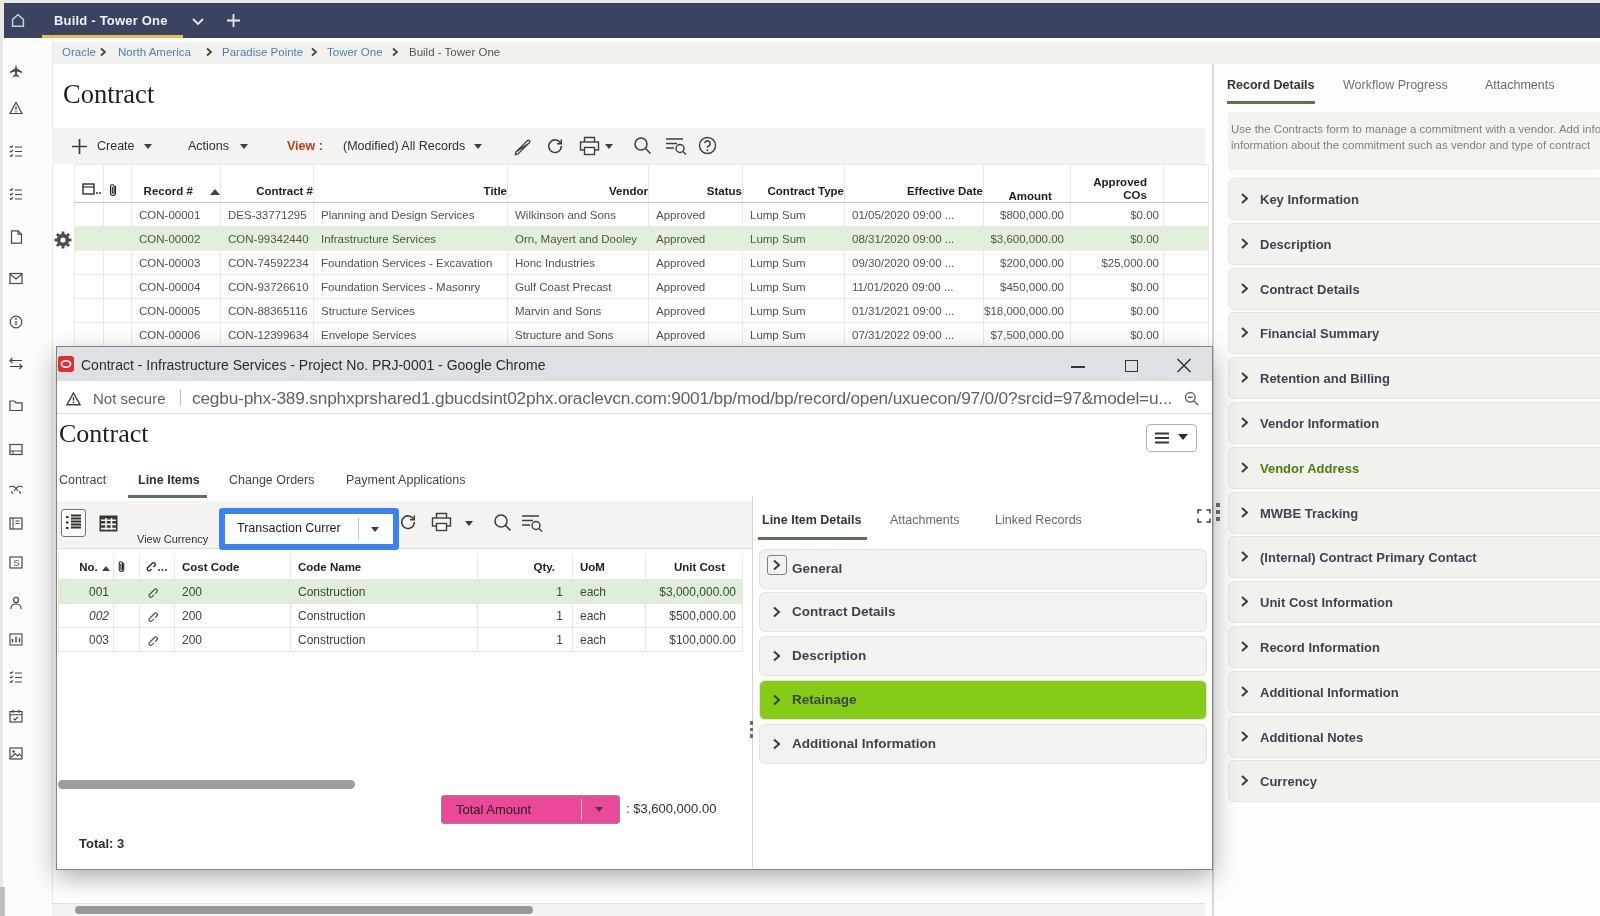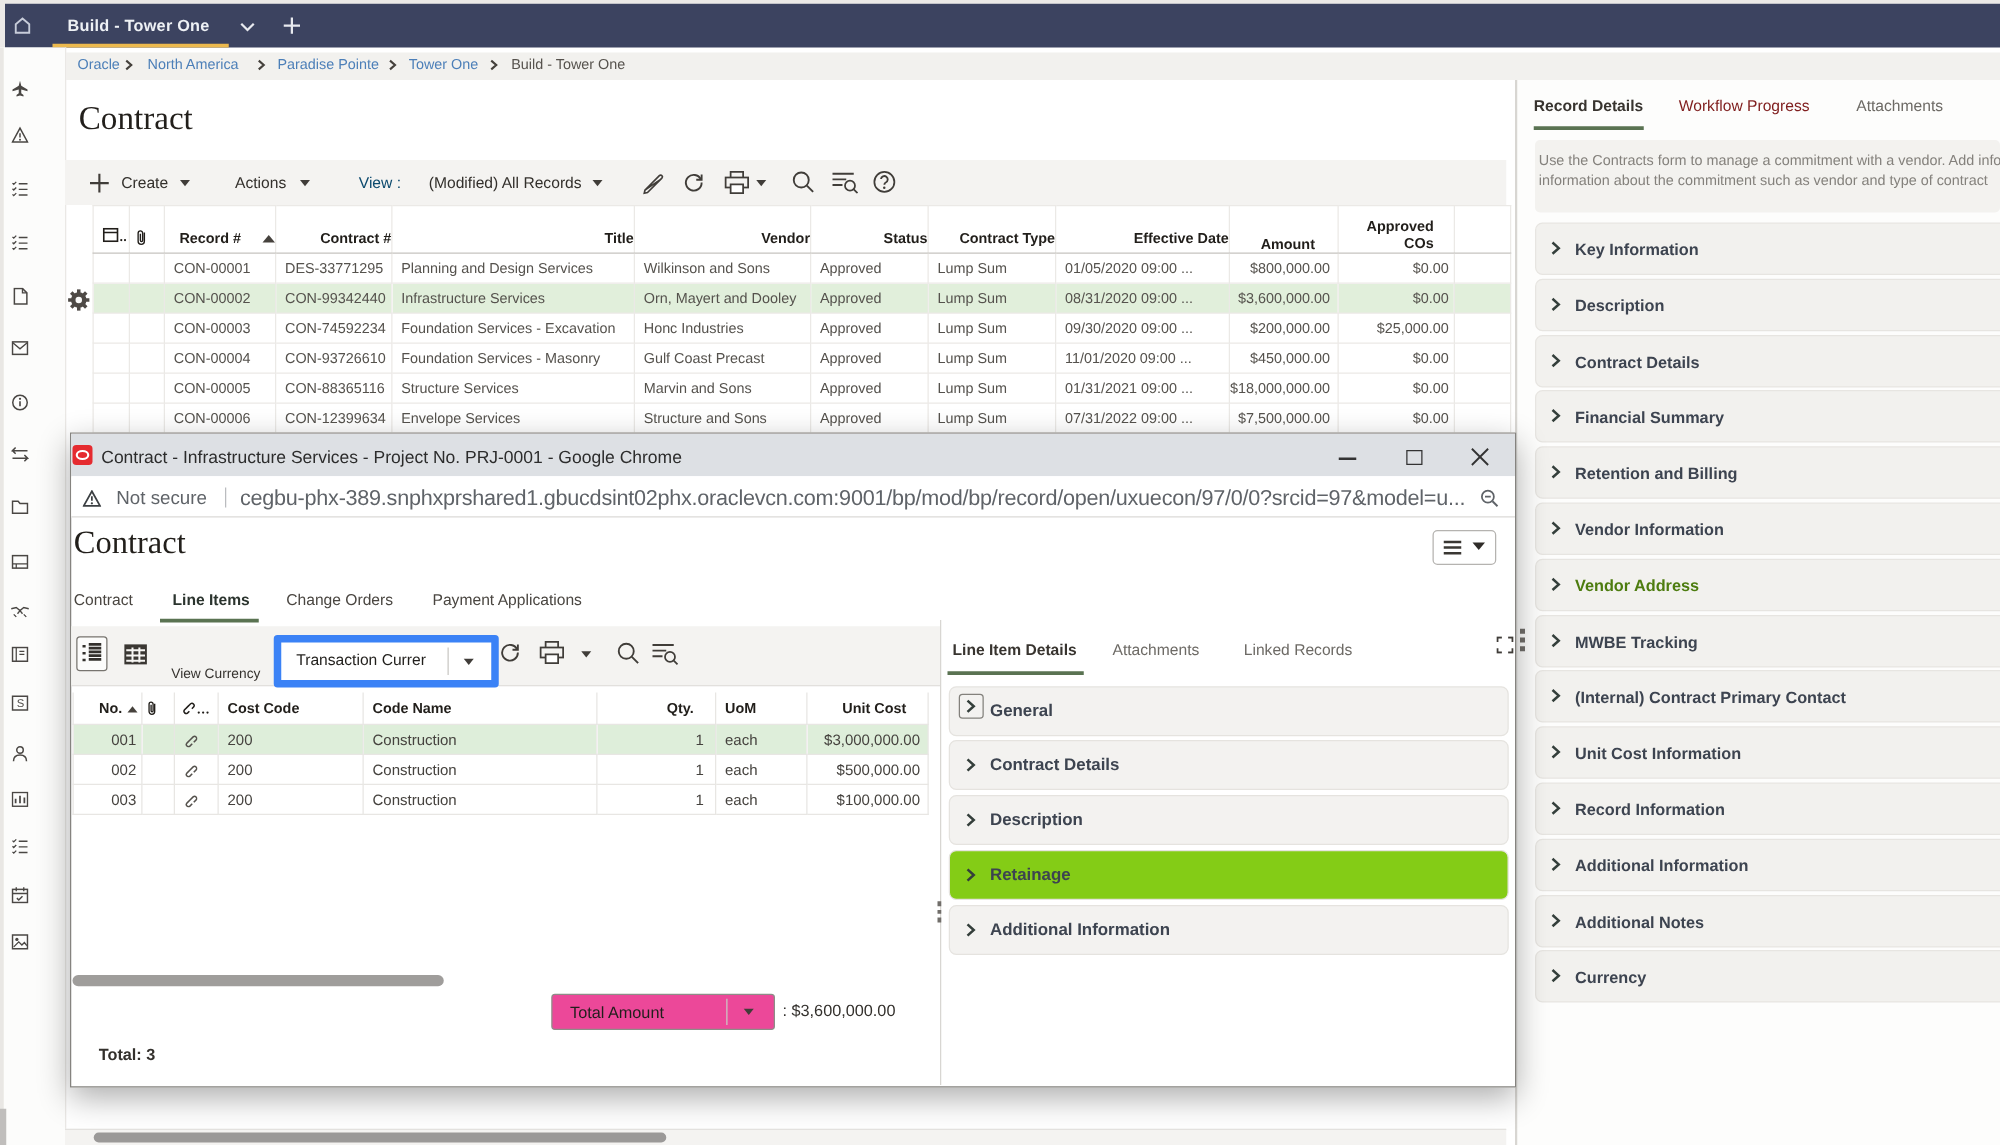--- a/index.html
+++ b/index.html
@@ -126,21 +126,21 @@
 
 <div class="abs" style="left:52px;top:128px;width:1153px;height:36px;background:#f4f3f1;"></div>
 <div id="maintoolbar">
 <svg class="abs" style="left:71px;top:138px;" width="17" height="17" viewBox="0 0 17 17">
       <path d="M8.5 1 V16 M1 8.5 H16" stroke="#403d39" stroke-width="1.7"></path>
     </svg>
 <div class="abs" style="left:97px;top:139px;font-size:12.5px;color:#33302c;">Create</div>
 <div class="abs caret" style="left:144px;top:144px;"></div>
 <div class="abs" style="left:188px;top:139px;font-size:12.5px;color:#33302c;">Actions</div>
 <div class="abs caret" style="left:240px;top:144px;"></div>
-<div class="abs" style="left:287px;top:139px;font-size:12.5px;color:#0c4a6e;font-weight:400;">View :</div>
+<div class="abs" style="left:287px;top:139px;font-size:12.5px;color:#c2410c;font-weight:700;">View :</div>
 <div class="abs" style="left:343px;top:139px;font-size:12.5px;color:#33302c;">(Modified) All Records</div>
 <div class="abs caret" style="left:474px;top:144px;"></div>
 
 <svg class="abs" style="left:512px;top:136px;" width="20" height="20" viewBox="0 0 20 20">
       <path d="M4 16 L14.5 5.5 M4 16 l-.6 2.6 L6 18 L16.5 7.5 Z M14.5 5.5 l1-1 a1.4 1.4 0 0 1 2 2 l-1 1" fill="none" stroke="#403d39" stroke-width="1.3"></path>
     </svg>
 
 <svg class="abs" style="left:546px;top:137px;" width="18" height="18" viewBox="0 0 18 18">
       <path d="M14.7 6.5 A6.3 6.3 0 1 0 15.3 9" fill="none" stroke="#403d39" stroke-width="1.5"></path>
       <path d="M15.3 2.5 V6.8 H11" fill="none" stroke="#403d39" stroke-width="1.5"></path>
@@ -326,21 +326,21 @@
 
 <div id="rightpanel">
 <div class="abs" style="left:1212px;top:64px;width:2px;height:852px;background:#d8d6d2;"></div>
 <div class="abs" style="left:1214px;top:64px;width:386px;height:852px;background:#fdfdfc;"></div>
 
 <div class="abs" style="left:1216px;top:503px;width:4px;height:4px;background:#716e6a;"></div>
 <div class="abs" style="left:1216px;top:510px;width:4px;height:4px;background:#716e6a;"></div>
 <div class="abs" style="left:1216px;top:517px;width:4px;height:4px;background:#716e6a;"></div>
 
 <div class="abs" style="left:1227px;top:78px;font-size:12.5px;font-weight:700;color:#38342f;">Record Details</div>
-<div class="abs" style="left:1343px;top:78px;font-size:12.5px;color:#7f1d1d;">Workflow Progress</div>
+<div class="abs" style="left:1343px;top:78px;font-size:12.5px;color:#737373;">Workflow Progress</div>
 <div class="abs" style="left:1485px;top:78px;font-size:12.5px;color:#6d6a65;">Attachments</div>
 <div class="abs" style="left:1227px;top:101px;width:88px;height:3px;background:#5a7352;"></div>
 
 <div class="abs" style="left:1228px;top:112px;width:372px;height:58px;background:#f3f2ef;border-radius:4px;overflow:hidden;">
  <div style="position:absolute;left:3px;top:10px;width:500px;font-size:11.5px;color:#84817c;line-height:15.5px;white-space:nowrap;">Use the Contracts form to manage a commitment with a vendor. Add infor<br>information about the commitment such as vendor and type of contract</div>
 </div>
 <div id="rpcards">
 <div class="abs" style="left:1228px;top:178.0px;width:380px;height:40px;background:#f2f1ee;border:1px solid #e7e5e1;border-radius:6px;">
  <svg style="position:absolute;left:11px;top:13px;" width="9" height="13" viewBox="0 0 9 13">
           <path d="M2 2 L7 6.5 L2 11" fill="none" stroke="#343f3b" stroke-width="2"></path>
@@ -556,21 +556,21 @@
                 <path d="M5 7 L8.5 3.5 a1.7 1.7 0 0 1 2.4 2.4 L9 7.8 M7 5 L3.5 8.5 a1.7 1.7 0 0 0 2.4 2.4 L7.8 9" fill="none" stroke="#55524d" stroke-width="1.2"></path>
               </svg>
             </td>
    <td>200</td>
             <td>Construction</td>
             <td class="r" style="padding-right:9px;">1</td>
             <td>each</td>
             <td class="r" style="padding-right:6px;">$3,000,000.00</td>
   </tr>
   <tr>
-   <td class="r" style="padding-right:4px;">002</td>
+   <td class="r" style="padding-right:4px;font-style:italic;">002</td>
             <td></td>
    <td style="padding-left:6px;">
               <svg width="12" height="12" viewBox="0 0 12 12">
                 <path d="M5 7 L8.5 3.5 a1.7 1.7 0 0 1 2.4 2.4 L9 7.8 M7 5 L3.5 8.5 a1.7 1.7 0 0 0 2.4 2.4 L7.8 9" fill="none" stroke="#55524d" stroke-width="1.2"></path>
               </svg>
             </td>
    <td>200</td>
             <td>Construction</td>
             <td class="r" style="padding-right:9px;">1</td>
             <td>each</td>

